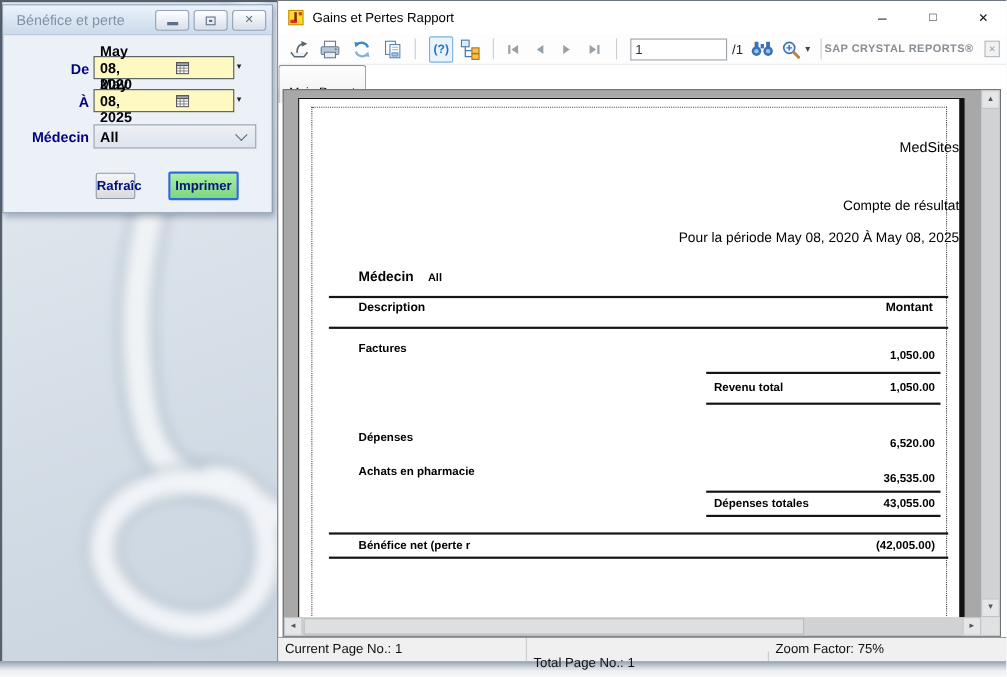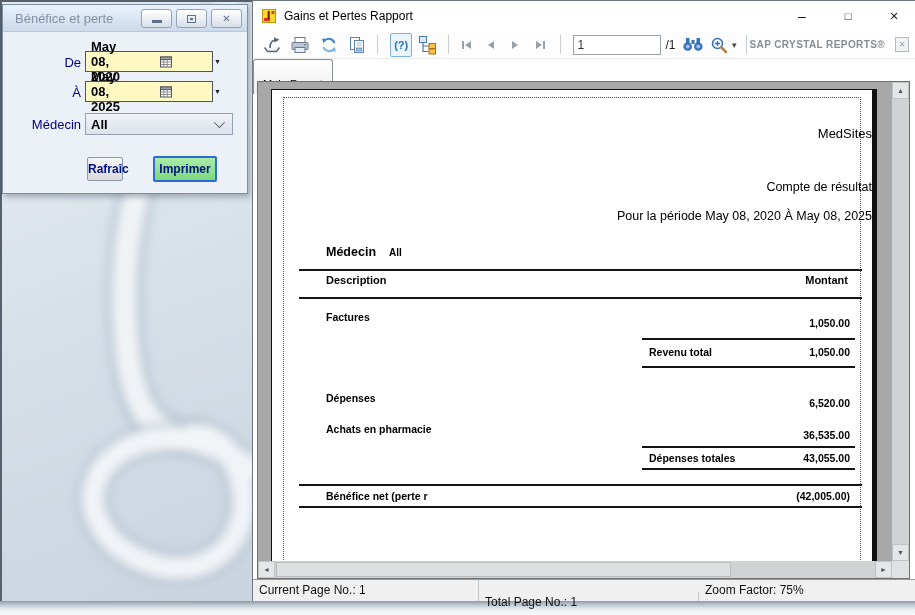--- a/index.html
+++ b/index.html
@@ -19,21 +19,21 @@
     border-bottom:1px solid #b9c8da;display:flex;align-items:center;}
   .dlg-title{margin-left:12px;font-size:13px;color:#8292a4;}
   .dlg-btns{position:absolute;right:5px;top:4px;display:flex;gap:4px;}
   .dlg-btn{width:29px;height:17px;border:1px solid #95a3b6;border-radius:3px;
     background:linear-gradient(#ffffff,#d8dfe9);display:grid;place-items:center;
     color:#5f7188;font-size:10px;font-weight:700;cursor:default;}
   .glyph-min{width:10px;height:3px;background:#5f7188;margin-top:5px;}
   .glyph-max{width:9px;height:8px;border:1.5px solid #5f7188;box-sizing:border-box;display:grid;place-items:center;}
   .glyph-max i{display:block;width:3px;height:2px;background:#5f7188;}
   .fld-label{position:absolute;left:6px;width:72px;text-align:right;
-    color:#00007e;font-weight:400;font-size:13px;}
+    color:#00007e;font-weight:700;font-size:13px;}
   .lbl-de{top:50px;} .lbl-a{top:80px;} .lbl-med{top:112px;}
   .date-field{position:absolute;left:82px;width:128px;height:21px;background:#fef9c3;
     border:1px solid #4d565e;box-sizing:border-box;display:flex;align-items:center;
     font-weight:700;font-size:13px;color:#000;gap:40px;}
   .f1{top:46px;} .f2{top:76px;}
   .date-text{padding-left:5px;flex:1;}
   .cal-icon{margin-right:2px;display:grid;place-items:center;}
   .dd-arrow{font-size:7px;color:#222;margin-right:5px;}
   .combo{position:absolute;left:82px;top:108px;width:148px;height:22px;
     background:linear-gradient(#eef1f6,#dde3ec);border:1px solid #96a0ae;box-sizing:border-box;

